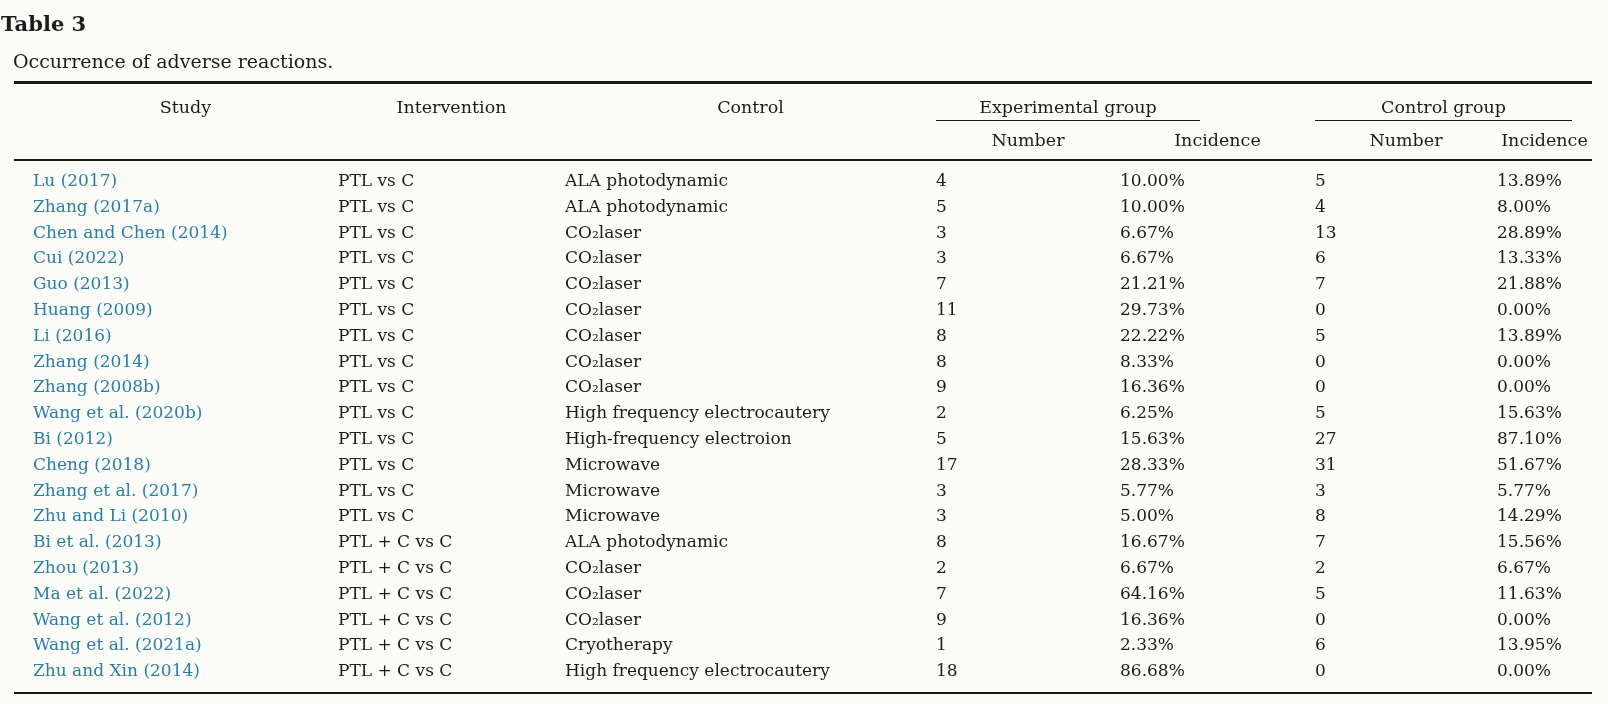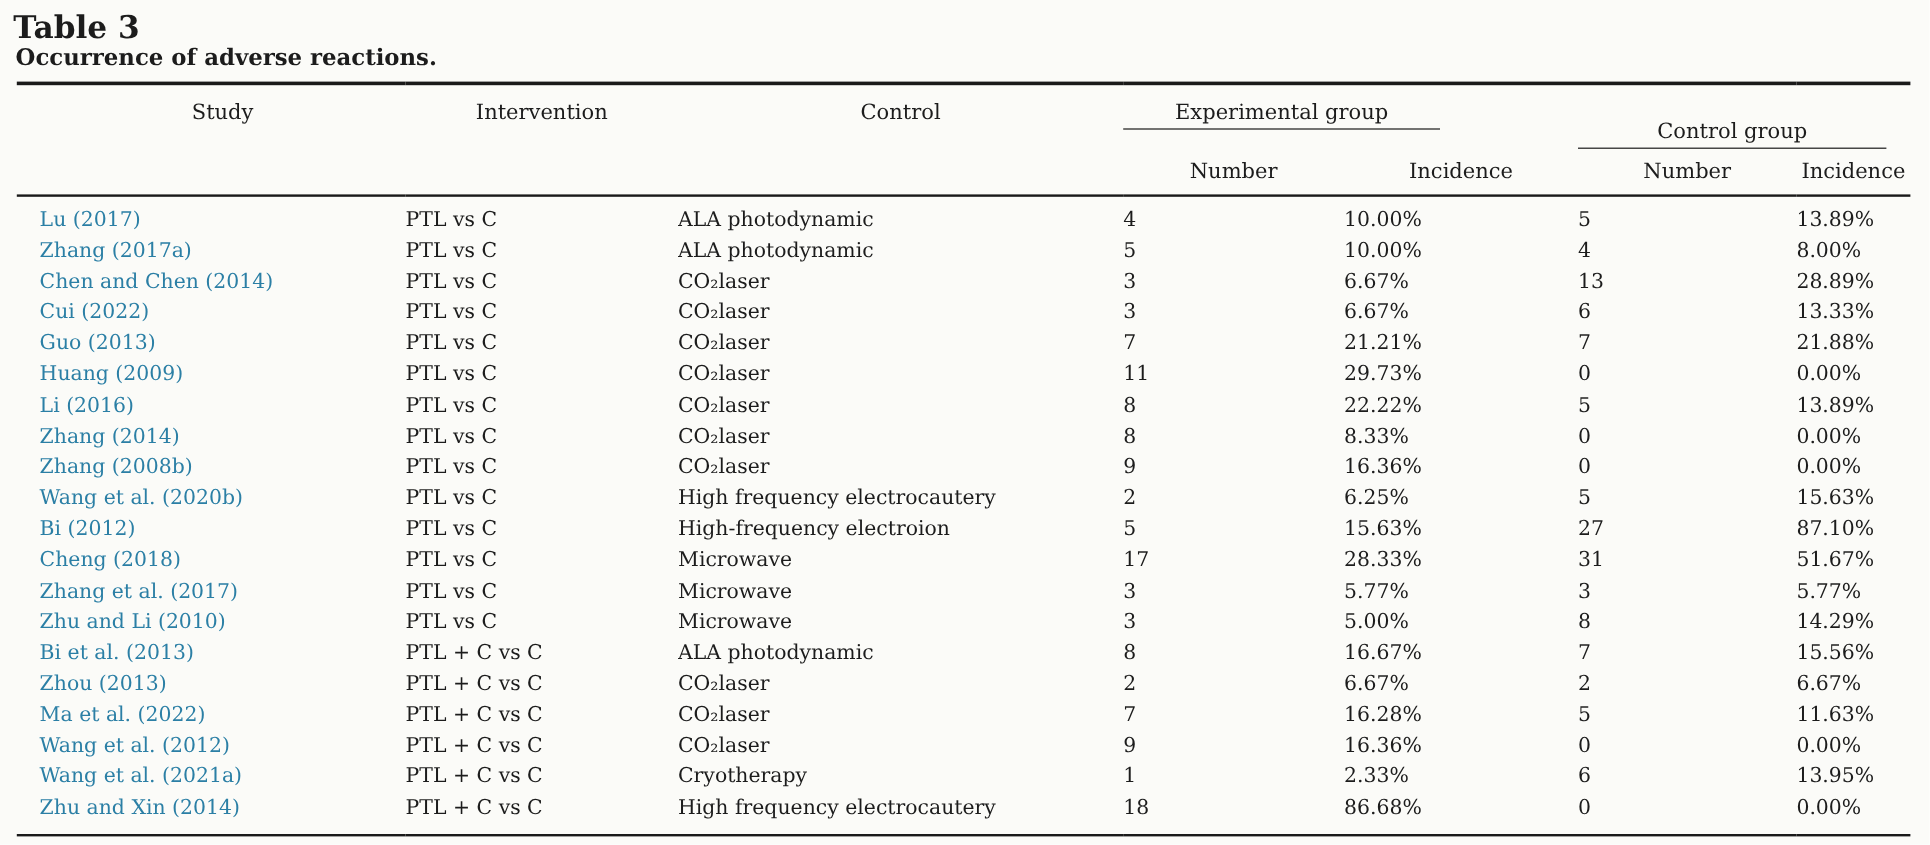--- a/index.html
+++ b/index.html
@@ -5,40 +5,40 @@
   :root { --link:#2b7fa5; --ink:#1c1c1c; --rule:#1a1a1a; --bg:#fbfbf8; }
   * { box-sizing: border-box; }
   html,body { margin:0; padding:0; }
   body { background:#fff; }
   .page {
     position:relative; width:1608px; height:704px; overflow:hidden;
     background:var(--bg); color:var(--ink);
     font-family:"DejaVu Serif","Liberation Serif",serif;
   }
   .table-label {
-    padding-top:12px; margin-left:11px;
-    font-size:26px; font-weight:700; line-height:24px;
+    padding-top:12px; margin-left:1px;
+    font-size:21px; font-weight:700; line-height:24px;
   }
   .table-caption {
-    margin-left:13px; margin-top:0;
-    font-size:19px; line-height:24px;font-weight:bold;
+    margin-left:13px; margin-top:13px;
+    font-size:19px; line-height:24px;
   }
   table.data-table {
     border-collapse:collapse; table-layout:fixed;
     width:1578px; margin-left:14px; margin-top:8px;
     border-top:3px solid var(--rule);
   }
   col.c1{width:324px;} col.c2{width:227px;} col.c3{width:371px;}
   col.c4{width:184px;} col.c5{width:195px;} col.c6{width:182px;} col.c7{width:95px;}
   th { font-weight:400; text-align:center; padding:0; font-size:17.5px; }
   tr.h1 th { vertical-align:top; padding-top:13px; line-height:20px; }
   tr.h1 th.span-head { border-bottom:none; }
   .grp { display:block; border-bottom:1.5px solid var(--rule); padding-bottom:3px; }
   .grp-exp { margin-right:115px; }
-  .grp-ctl { margin-right:20px;margin-top:16px; }
+  .grp-ctl { margin-right:20px; }
   tr.h2 th, tr.h1 th.rowspan-head {
     border-bottom:2.5px solid var(--rule);
   }
   tr.h2 th { padding-top:9px; padding-bottom:8px; line-height:21px; }
   td { padding:0; font-size:17px; line-height:25.8px; height:25.8px; vertical-align:middle;
        white-space:nowrap; overflow:hidden; }
   .pad1 { padding-left:19px; }
   tbody tr:first-child td { padding-top:7px; }
   tbody tr:last-child td { padding-bottom:8px; border-bottom:2.5px solid var(--rule); }
   .study-link { color:var(--link); cursor:pointer; }
@@ -272,21 +272,21 @@
     <td>6.67%</td>
   </tr>
 
   <tr>
     <td class="pad1">
       <span class="study-link">Ma et al. (2022)</span>
     </td>
     <td>PTL + C vs C</td>
     <td>CO₂laser</td>
     <td>7</td>
-    <td>16.28%</td>
+    <td>64.16%</td>
     <td>5</td>
     <td>11.63%</td>
   </tr>
 
   <tr>
     <td class="pad1">
       <span class="study-link">Wang et al. (2012)</span>
     </td>
     <td>PTL + C vs C</td>
     <td>CO₂laser</td>

